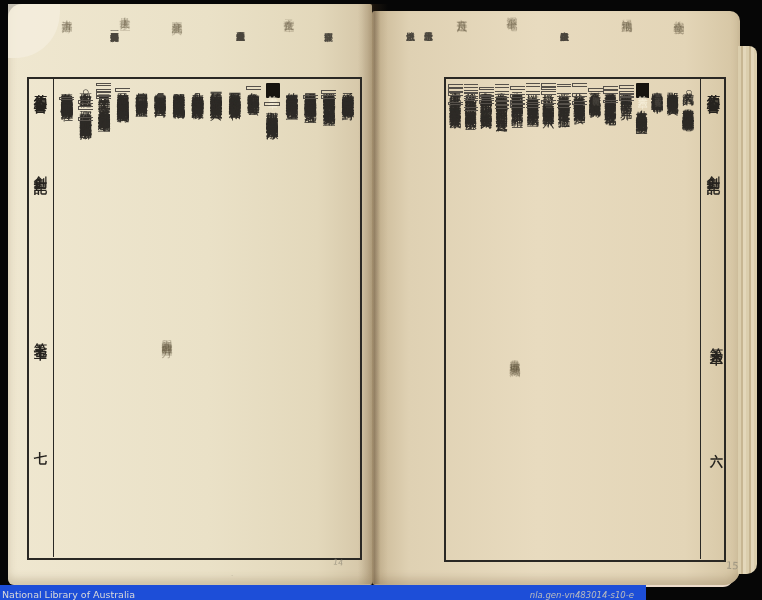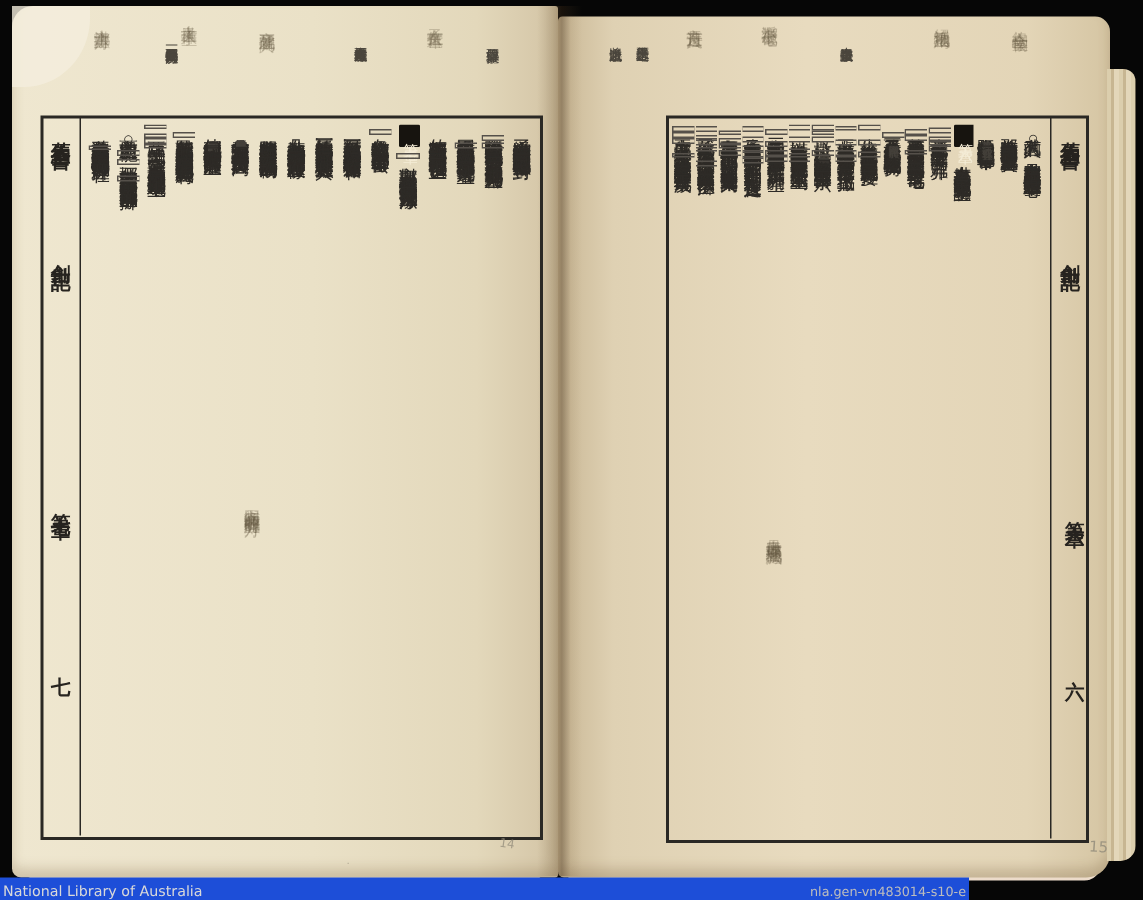--- a/index.html
+++ b/index.html
@@ -63,21 +63,21 @@
   
   .pencil{position:absolute;color:#97907e;font-family:"DejaVu Sans",sans-serif;}
   .pc-14{left:333px;top:558px;font-size:8px;transform:rotate(8deg);opacity:.8;}
   .pc-15{left:726px;top:560px;font-size:10px;transform:rotate(4deg);opacity:.9;}
   .pc-dot{left:231px;top:570px;font-size:7px;opacity:.6;}
   
   .bar{position:absolute;left:0;top:585px;width:646px;height:15px;background:#1d4ed8;
     display:flex;justify-content:space-between;align-items:flex-end;
     font-family:"DejaVu Sans","Liberation Sans",sans-serif;}
   .bar-left{color:#d9d9d9;font-size:9.5px;padding-left:2px;}
-  .bar-right{color:#bdbdbd;font-size:8.5px;padding-right:2px;}
+  .bar-right{color:#bdbdbd;font-size:8.5px;padding-right:12px;font-style:italic;}
 </style>
 </head>
 <body>
 
 <div class="canvas">
 
   <div class="underleaf uleaf-l"></div>
   <div class="underleaf uleaf-r"></div>
 
   <div class="page page-left">

